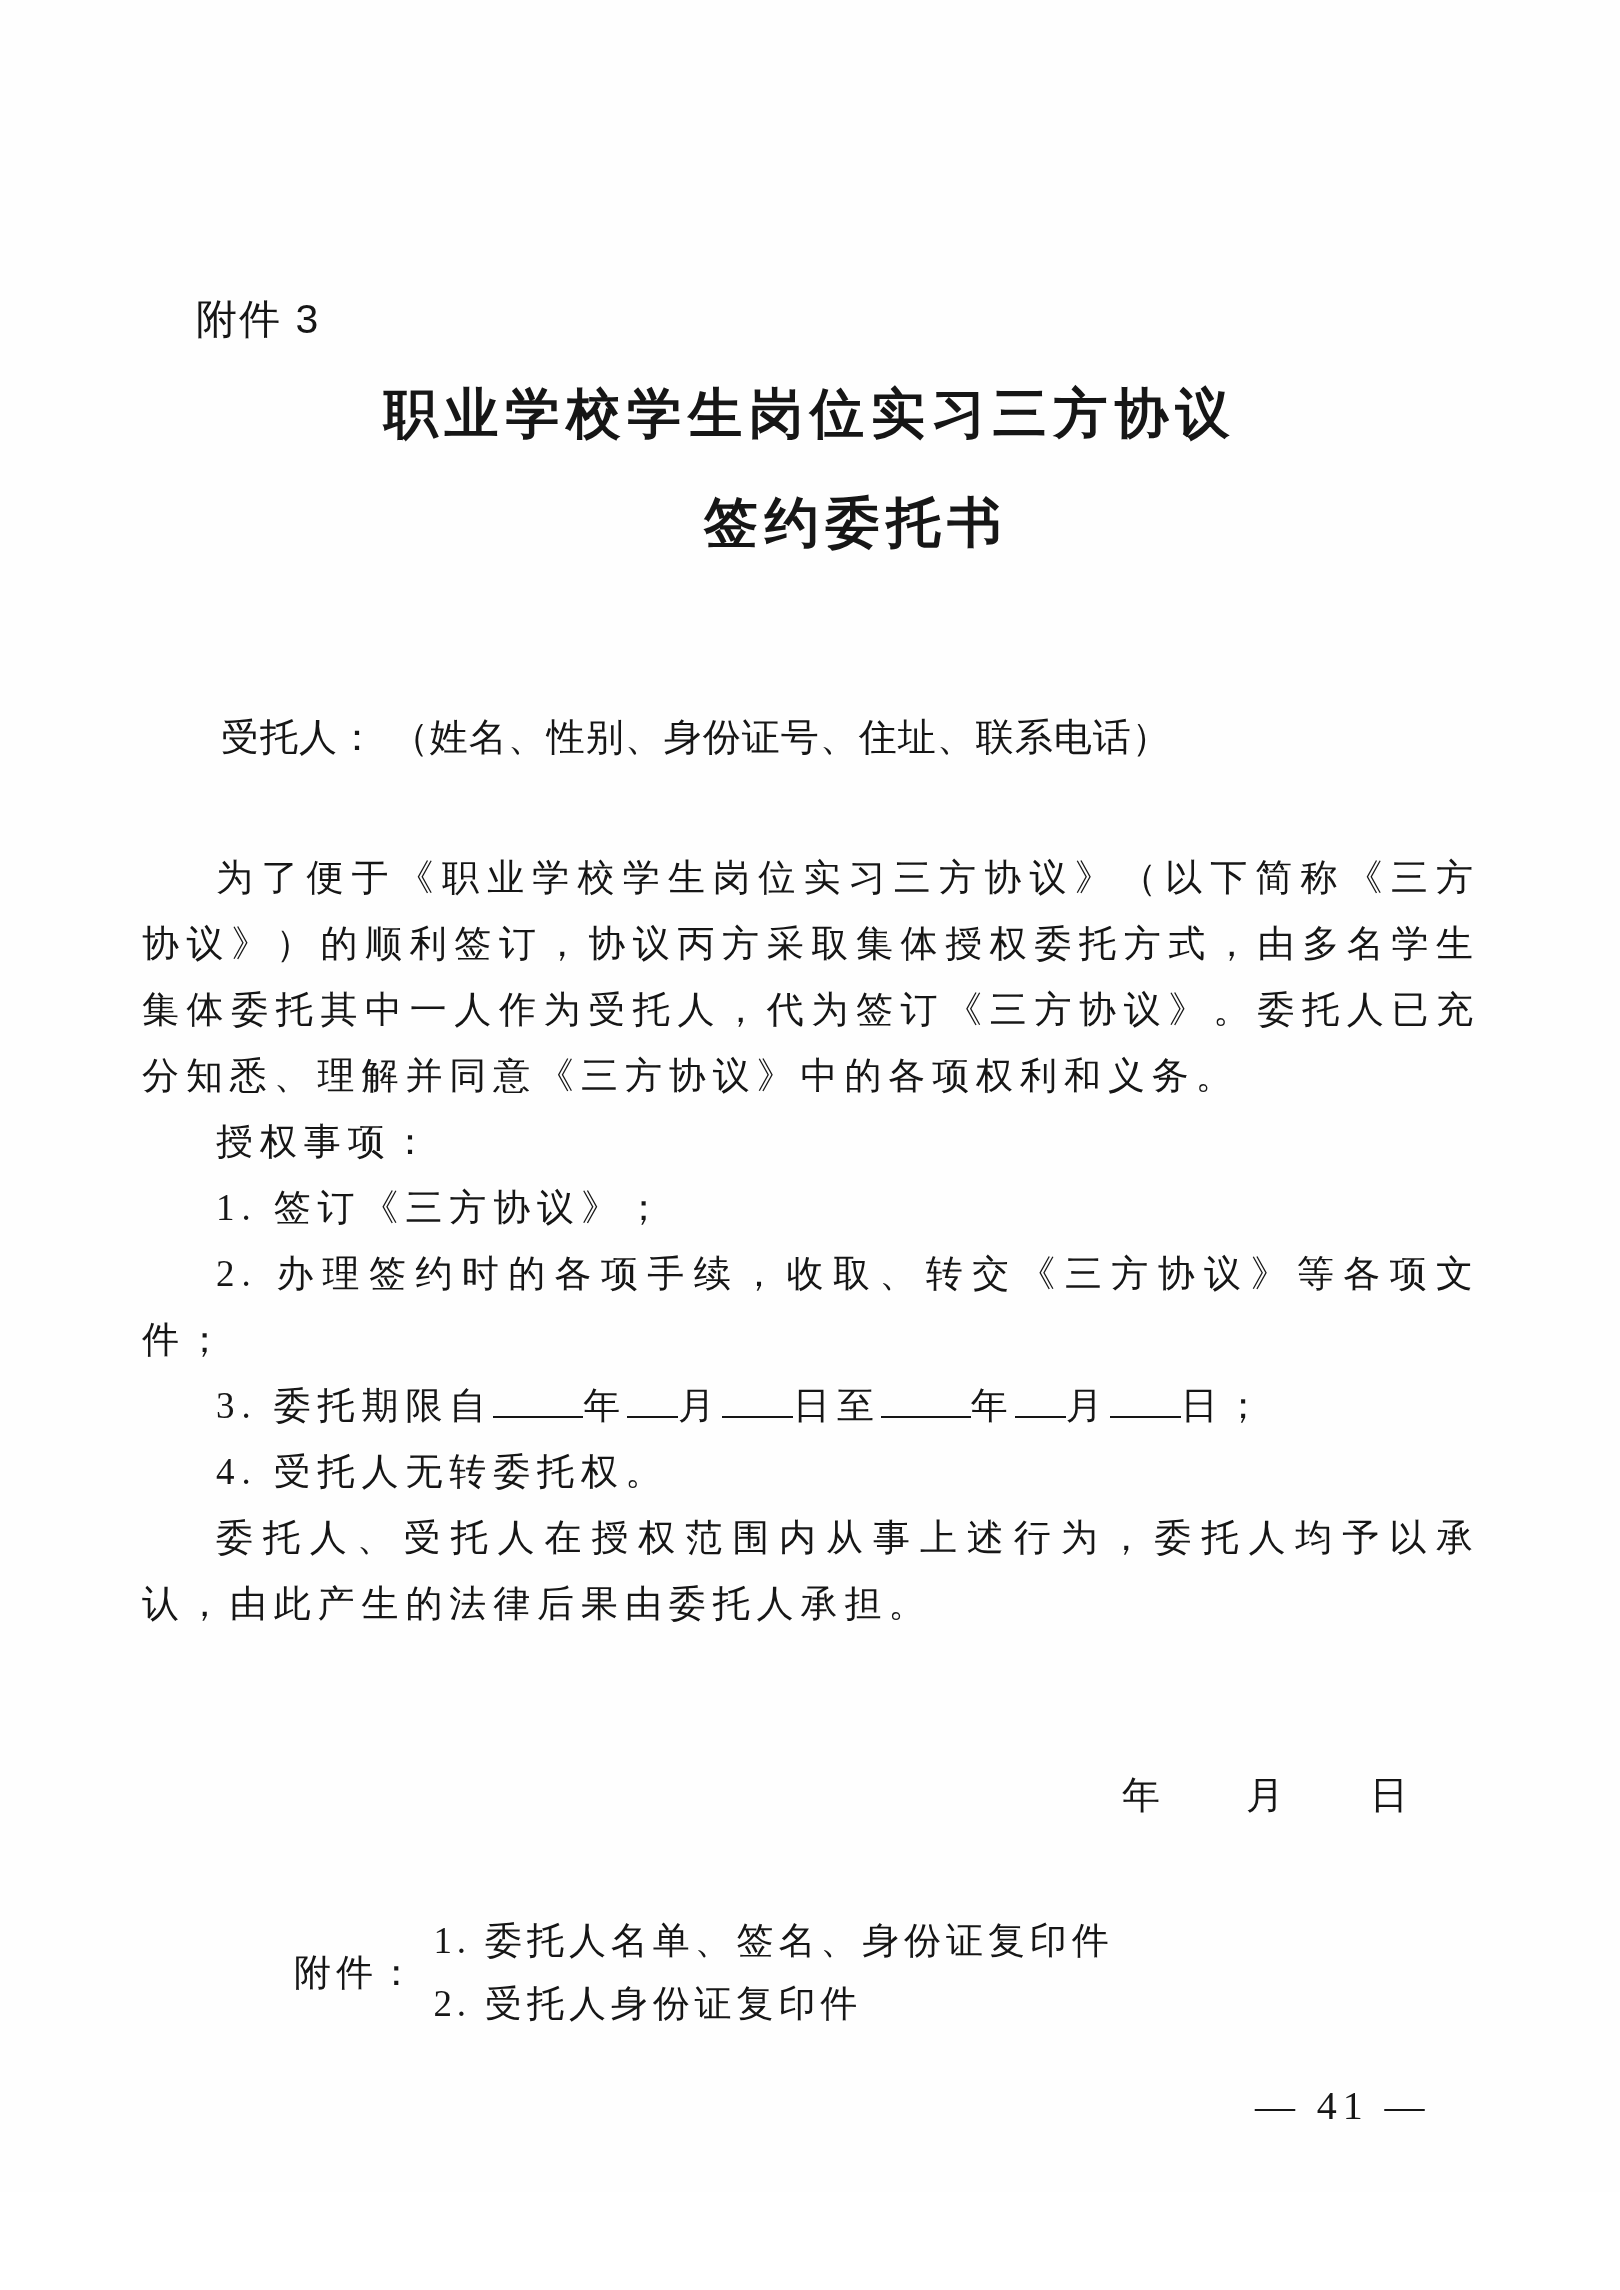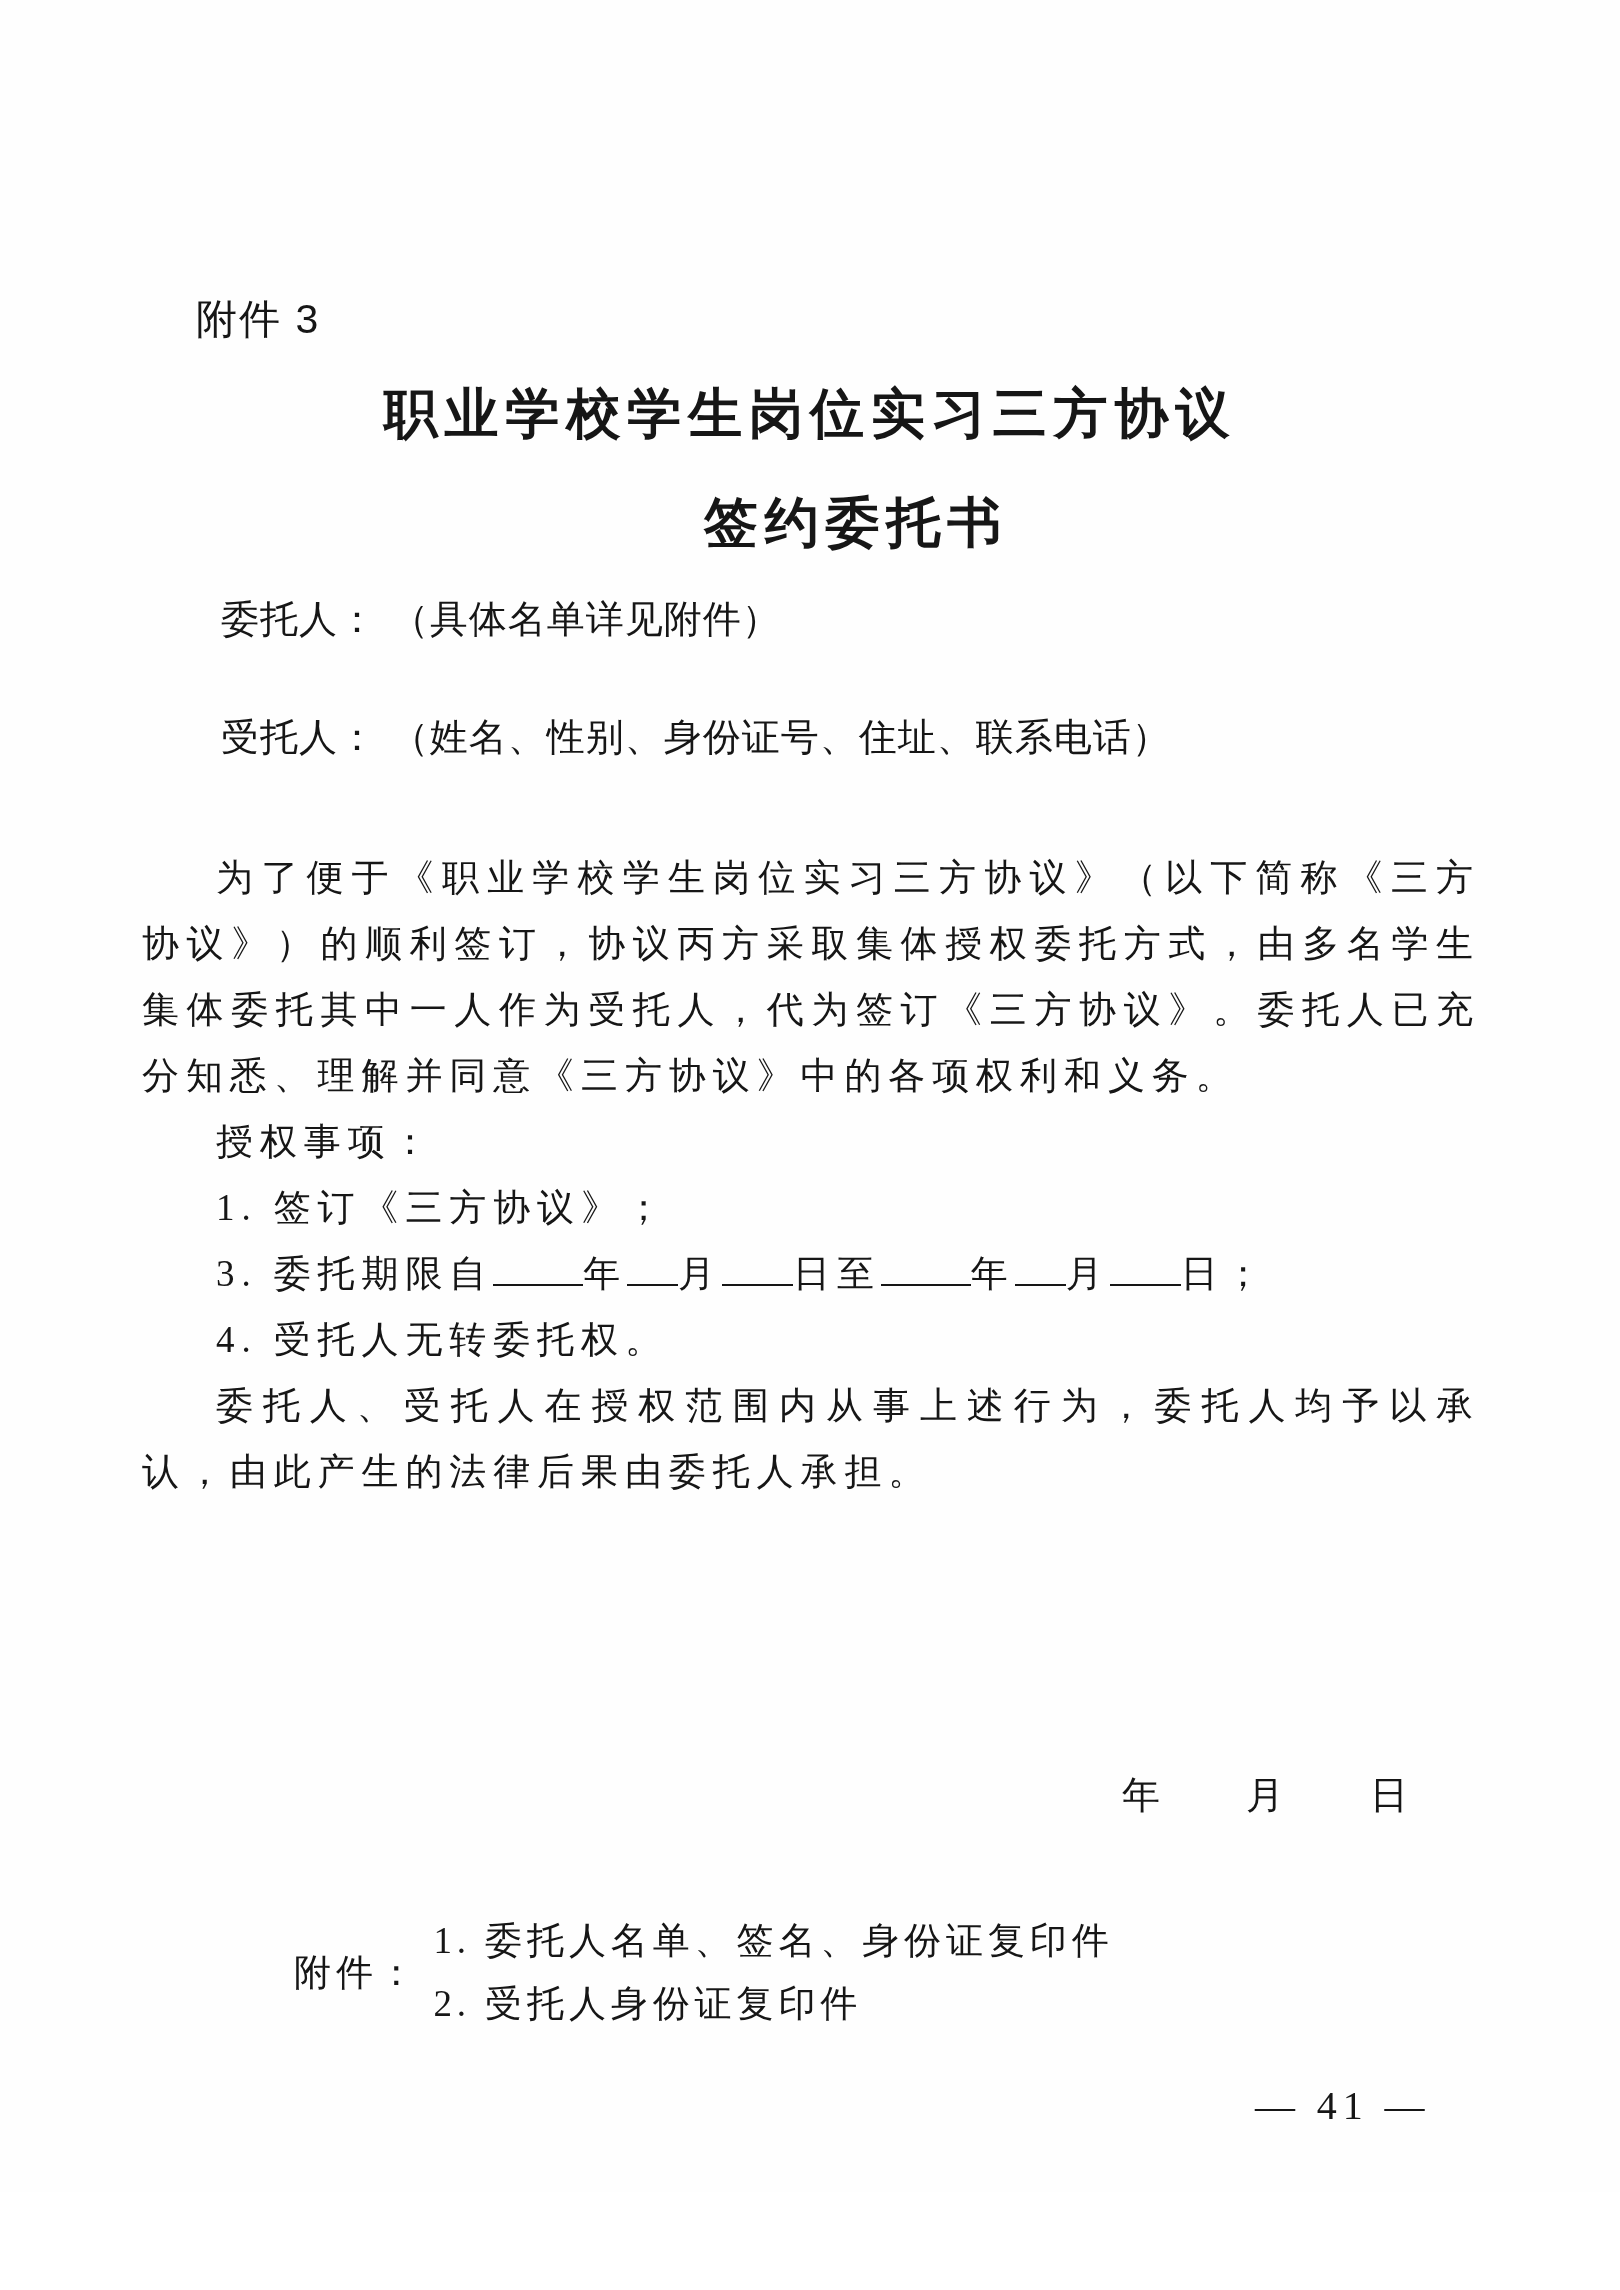--- a/index.html
+++ b/index.html
@@ -76,32 +76,30 @@
 </head>
 <body>
 
 <div class="page">
 
   <div class="attach-label">附件 3</div>
 
   <h1 class="doc-title">职业学校学生岗位实习三方协议</h1>
   <h2 class="doc-subtitle">签约委托书</h2>
 
-  <div class="party-line principal-line">
-    <span>委托人：</span><span class="note">（具体名单详见附件）</span>
-  </div>
 
   <div class="party-line trustee-line">
     <span>受托人：</span><span class="note">（姓名、性别、身份证号、住址、联系电话）</span>
   </div>
 
   <div class="body-block">
     <p>为了便于《职业学校学生岗位实习三方协议》（以下简称《三方协议》）的顺利签订，协议丙方采取集体授权委托方式，由多名学生集体委托其中一人作为受托人，代为签订《三方协议》。委托人已充分知悉、理解并同意《三方协议》中的各项权利和义务。</p>
     <p>授权事项：</p>
     <p>1. 签订《三方协议》；</p>
+    <p>2. 办理签约时的各项手续，收取、转交《三方协议》等各项文件；</p>
     <p><span>3. 委托期限自</span><span class="blank blank-long"></span><span>年</span><span class="blank blank-short"></span><span>月</span><span class="blank blank-medium"></span><span>日至</span><span class="blank blank-long"></span><span>年</span><span class="blank blank-short"></span><span>月</span><span class="blank blank-medium"></span><span>日；</span></p>
     <p>4. 受托人无转委托权。</p>
     <p>委托人、受托人在授权范围内从事上述行为，委托人均予以承认，由此产生的法律后果由委托人承担。</p>
   </div>
 
 
   <div class="date-row">
     <span>年</span><span class="date-sep"></span><span>月</span><span class="date-sep"></span><span>日</span>
   </div>
 

